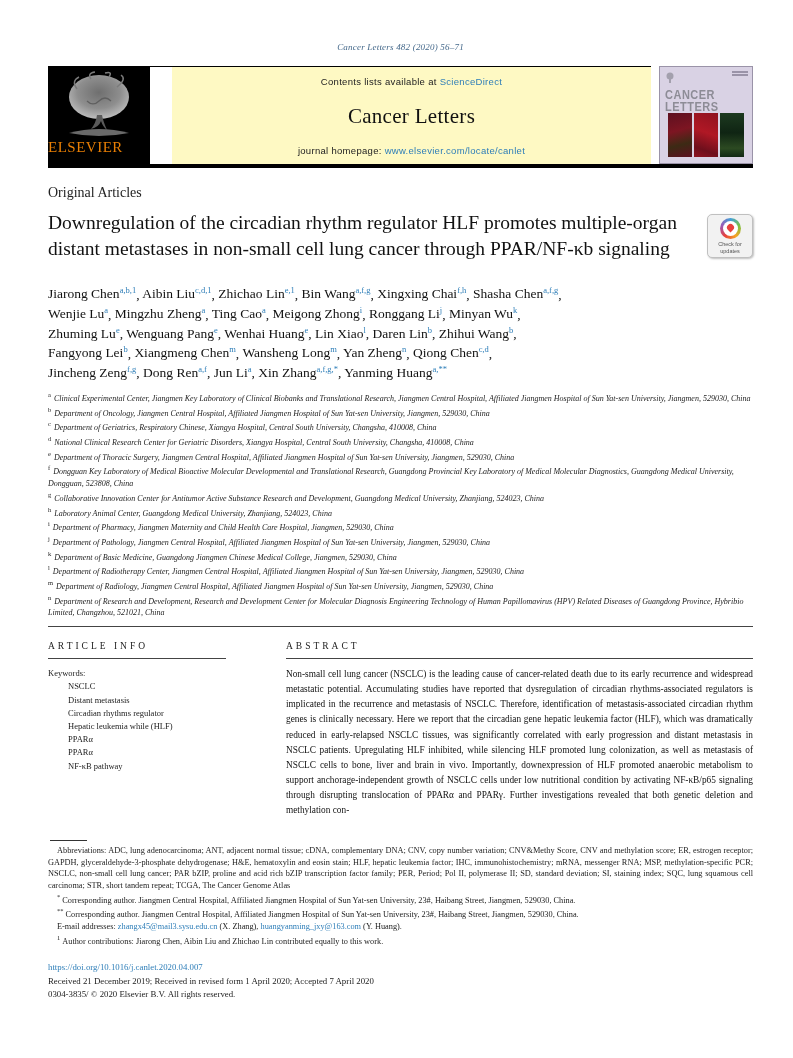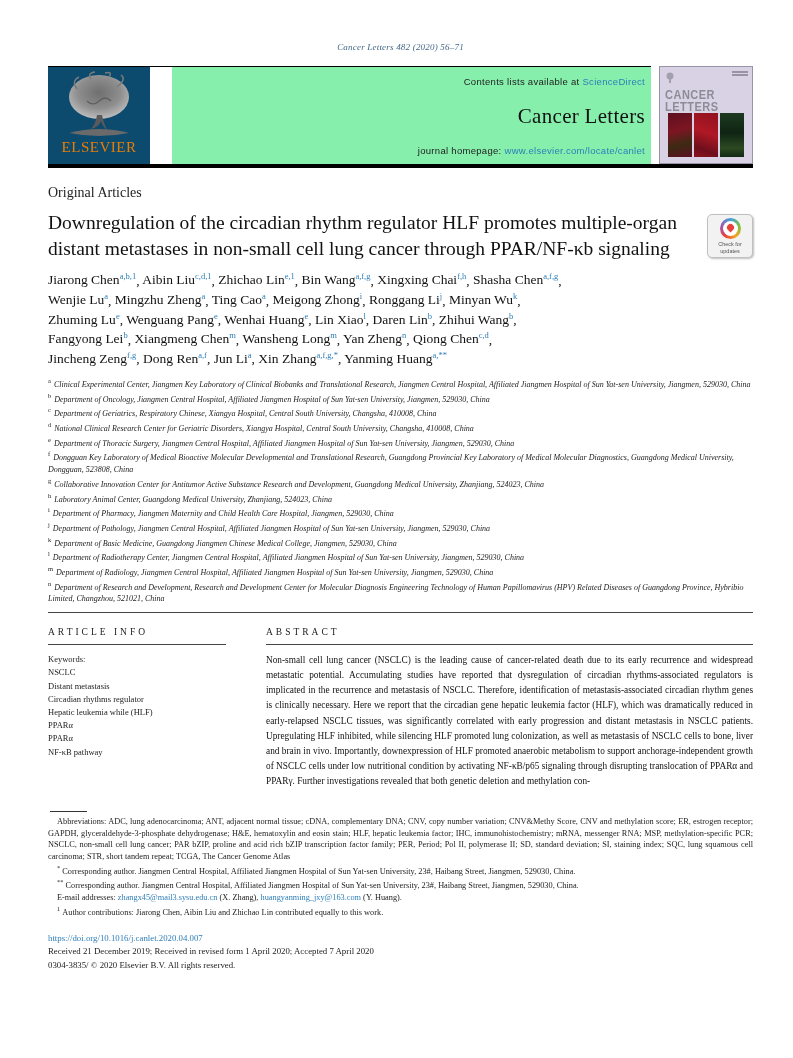--- a/index.html
+++ b/index.html
@@ -5,25 +5,25 @@
   * { margin: 0; padding: 0; box-sizing: border-box; }
   html, body { width: 793px; height: 1058px; background: #ffffff; overflow: hidden; }
   body { font-family: "Liberation Serif", serif; color: #1c1c1c; position: relative; }
   .page { padding: 0 40px 0 48px; }
 
   .citation { margin-top: 42px; text-align: center; font-size: 9px; color: #44688a; letter-spacing: .2px; font-style: italic; }
 
   
   .masthead { margin-top: 14px; display: flex; align-items: stretch; height: 98px; }
   .mast-left-center { display: flex; flex: 1; border-top: 1.5px solid #000; }
-  .logo-block { width: 102px; padding-top: 4px; text-align: center; background: #0c4a6e; }
+  .logo-block { width: 102px; padding-top: 4px; text-align: left; background: #000000; }
   .logo-block svg { display: block; margin: 0 auto; }
   .elsevier-word { font-family: "Liberation Serif", serif; font-size: 15px; color: #e87e04; letter-spacing: .5px; margin-top: -4px; }
-  .gray-box { flex: 1; background: #86efac; margin-left: 22px; text-align: center;
-              display: flex; flex-direction: column; justify-content: space-between; padding: 9px 6px 8px; align-items: flex-end; }
+  .gray-box { flex: 1; background: #fef9c3; margin-left: 22px; text-align: center;
+              display: flex; flex-direction: column; justify-content: space-between; padding: 9px 6px 8px; }
   .contents-line, .homepage-line { font-family: "Liberation Sans", sans-serif; font-size: 9.5px; color: #222; letter-spacing: .3px; }
   .journal-title { font-size: 21px; letter-spacing: .3px; color: #111; }
   .link { color: #2e7eb8; text-decoration: none; cursor: pointer; }
   .cover { width: 94px; margin-left: 8px; background: #d9d2e4; border: 1px solid #9a93a8; position: relative; padding: 3px 5px; }
   .cover-mark { width: 10px; height: 12px; opacity: .7; }
   .cover-issue { position: absolute; top: 4px; right: 4px; width: 16px; }
   .cover-issue div { height: 1.5px; background: #9a93a8; margin-bottom: 1.5px; }
   .cover-title { font-family: "Liberation Sans", sans-serif; font-weight: bold; font-size: 11px; line-height: 1.0;
                  color: #8d8c96; letter-spacing: .5px; margin-top: 2px; transform: scaleY(1.15); }
   .cover-strips { position: absolute; left: 8px; right: 8px; bottom: 6px; top: 46px; display: flex; gap: 2px; }
@@ -40,37 +40,37 @@
   .check-badge { width: 46px; height: 44px; background: #f2f2f2; border: 1px solid #c0c0c0; border-radius: 5px;
                  box-shadow: 1px 1px 2px rgba(0,0,0,.25); text-align: center; padding-top: 3px; margin-top: 4px; cursor: pointer; }
   .badge-circle { width: 21px; height: 21px; margin: 0 auto; border-radius: 50%;
                   background: conic-gradient(#44a0d8, #7ac143, #f5a623, #e8413c, #9b59b6, #44a0d8);
                   display: flex; align-items: center; justify-content: center; }
   .badge-inner { width: 15px; height: 15px; border-radius: 50%; background: #fff; display: flex; align-items: flex-start; justify-content: center; }
   .drop { width: 7px; height: 7px; background: #e8413c; border-radius: 50% 50% 50% 0; transform: rotate(-45deg); margin-top: 3px; }
   .badge-text { font-family: "Liberation Sans", sans-serif; font-size: 5.5px; color: #555; line-height: 1.25; margin-top: 2px; }
 
   
-  .authors { margin-top: 8px; font-size: 13.5px; line-height: 1.42; color: #111; width: 660px; }
+  .authors { margin-top: 22px; font-size: 13.5px; line-height: 1.42; color: #111; width: 660px; }
   .authors sup { color: #2e7eb8; font-size: 8.5px; }
   .affiliations { margin-top: 8px; }
   .affil { font-size: 8px; font-style: italic; line-height: 1.5; color: #222; }
   .affil sup { font-style: normal; font-size: 6.5px; margin-right: 1px; }
   .rule-full { border: none; border-top: 1px solid #444; margin-top: 7px; }
 
   
-  .info-abstract { display: flex; margin-top: 14px; }
+  .info-abstract { display: flex; margin-top: 14px; gap: 20px; }
   .col-info { width: 196px; flex: none; }
   .col-abs { flex: 1; margin-left: 22px; }
   .col-heading { font-size: 9.5px; letter-spacing: 3px; color: #222; }
   .col-rule { border-top: 1px solid #444; margin-top: 7px; margin-bottom: 8px; }
   .col-info .col-rule { width: 178px; }
   .it { }
   .kw-label { font-size: 8.5px; line-height: 1.55; }
-  .kw { font-size: 8.5px; line-height: 1.55; color: #222; }
+  .kw { font-size: 8.5px; line-height: 1.55; color: #222; margin-left: 20px; }
   .abs-text { font-size: 9.3px; line-height: 1.62; text-align: justify; color: #111; }
 
   
   .fn-sep { width: 37px; border-top: 1px solid #333; margin-top: 22px; margin-left: 2px; }
   .footnotes { margin-top: 4px; }
   .fn { font-size: 8.3px; line-height: 1.42; text-align: justify; color: #222; }
   .fn.indent { text-indent: 9px; }
   .fn sup { font-size: 6.5px; margin-right: 2px; }
   .email-line { text-indent: 9px; }
 

